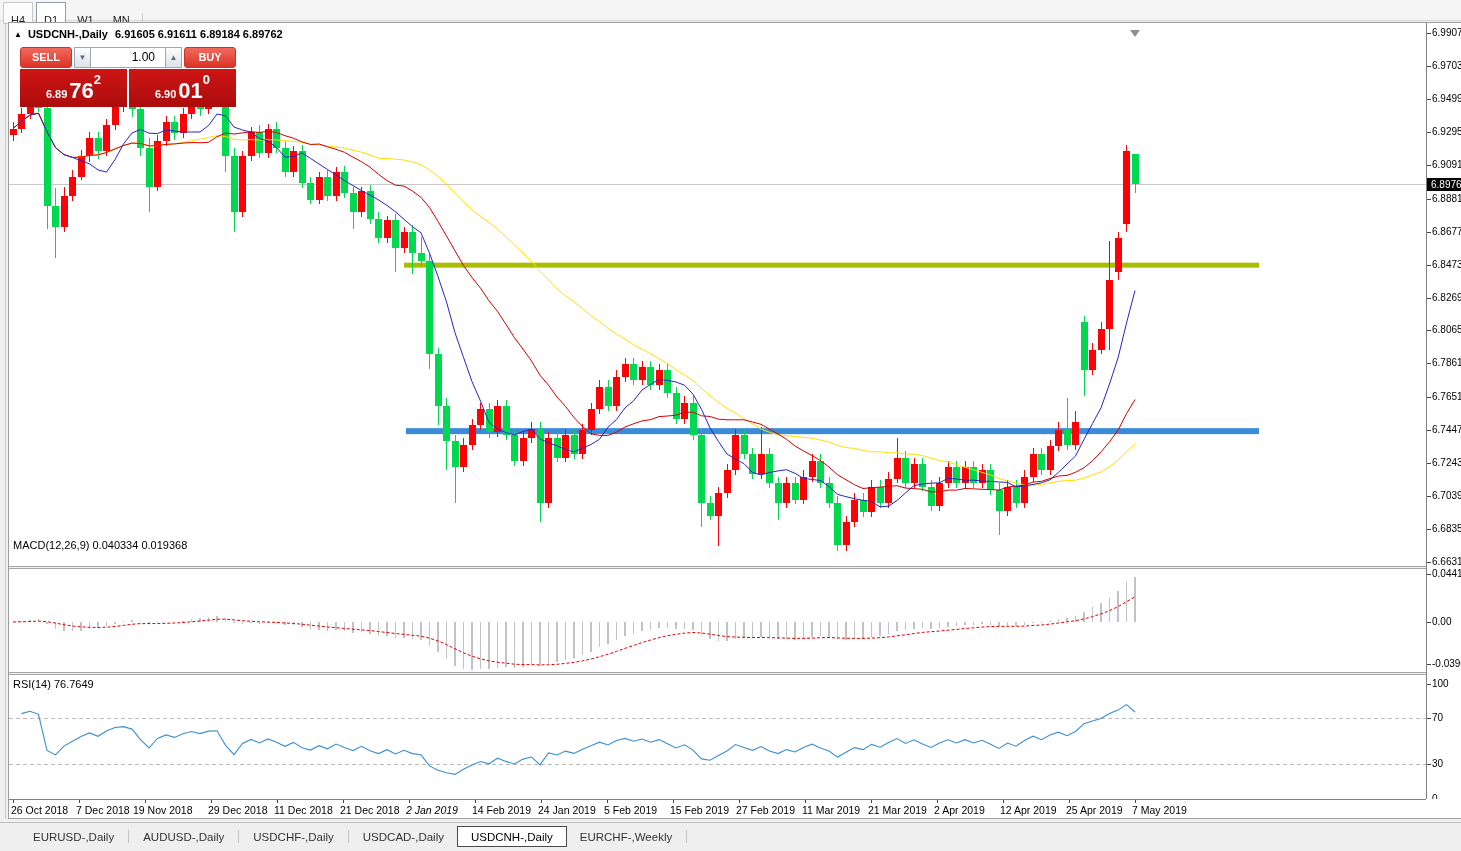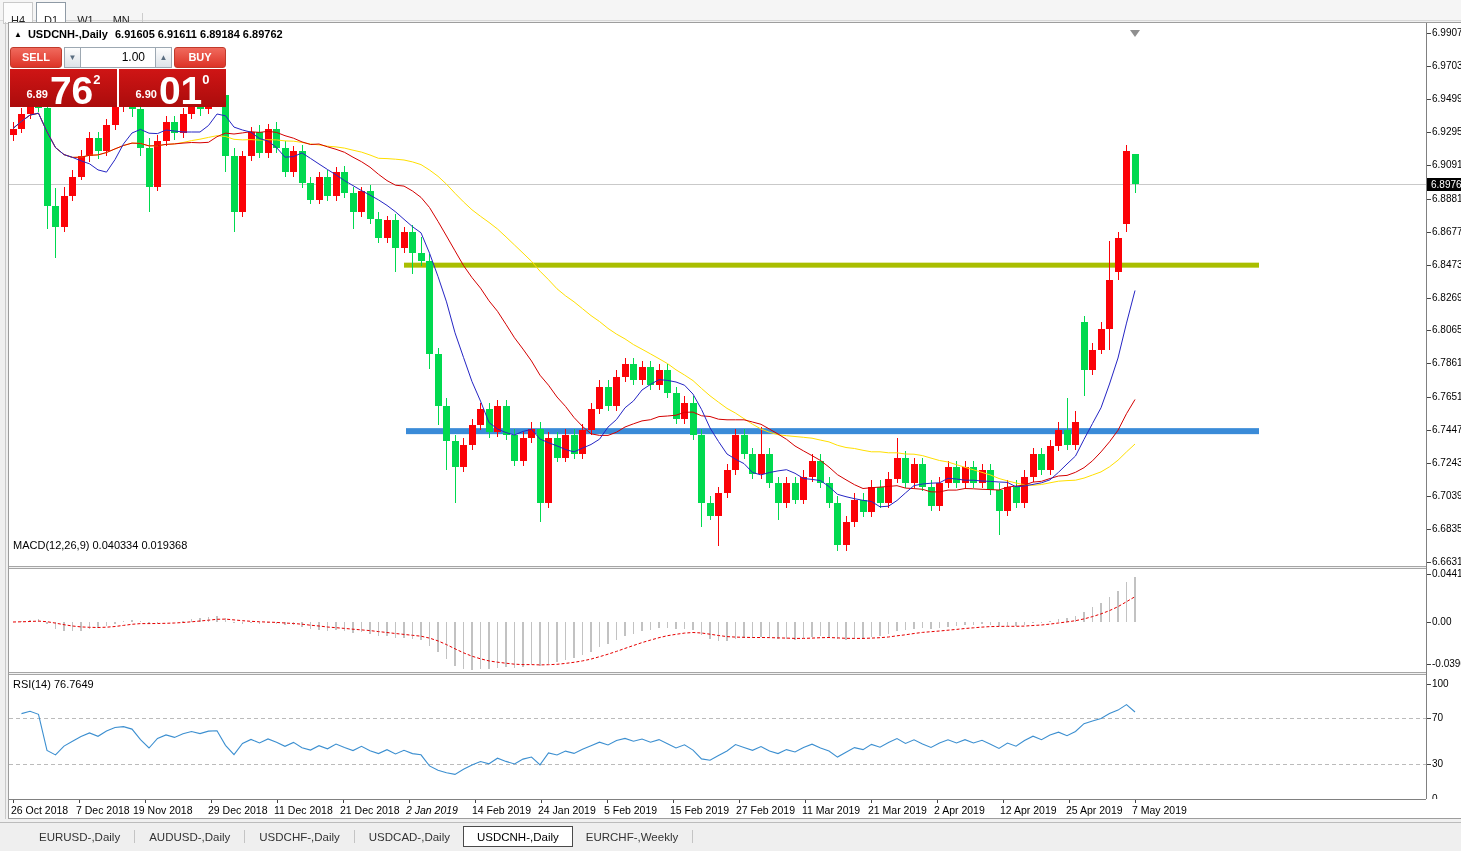--- a/index.html
+++ b/index.html
@@ -22,37 +22,37 @@
   #chart-window { position:absolute; left:8px; top:22px; width:1453px; height:797px;
                   background:#ffffff; border:1px solid #9d9d9d; border-right:none; }
   #left-groove { position:absolute; left:5px; top:22px; width:1px; height:797px; background:#c9c9c9; }
 
   #chart-header { position:absolute; left:5px; top:5px; font-size:11px; font-weight:bold;
                   color:#000; white-space:nowrap; z-index:5; }
   #chart-header .arrow { font-size:8px; margin-right:6px; position:relative; top:-1px; }
   #chart-header .ohlc { margin-left:7px; }
 
   
-  #trade-panel { position:absolute; left:1px; top:24px; width:218px; z-index:6; }
+  #trade-panel { position:absolute; left:11px; top:24px; width:218px; z-index:6; }
   #tp-row1 { display:flex; height:21px; }
   .tp-btn { width:52px; height:21px; border:1px solid #c03a2b; border-radius:3px;
             background:linear-gradient(#f06a5d,#dd3327); color:#fff; font-size:11px;
             font-weight:bold; text-align:center; line-height:19px; cursor:pointer; }
   .spin { width:17px; height:21px; border:1px solid #9dา8b2; border:1px solid #9da8b2;
           background:linear-gradient(#fdfdfd,#dde2e8); color:#5a6d80; font-size:8px;
           text-align:center; line-height:19px; cursor:pointer; }
   #tp-vol { width:74px; height:21px; border:1px solid #9da8b2; border-left:none; border-right:none;
             background:#fff; font-size:12px; text-align:right; padding-right:10px; line-height:19px; }
   #tp-row1 .gap { width:2px; }
   #tp-row2 { display:flex; margin-top:1px; }
   .quote-box { width:107px; height:38px; background:linear-gradient(#cf1515,#ab0c0c);
                color:#fff; display:flex; align-items:flex-end; justify-content:center;
                padding-bottom:3px; cursor:pointer; }
   .quote-box .small { font-size:11px; font-weight:bold; margin:0 2px 4px 0; }
-  .quote-box .big   { font-size:39px; font-weight:bold; line-height:26px; }
+  .quote-box .big   { font-size:22px; font-weight:bold; line-height:26px; }
   .quote-box .sup   { font-size:13px; font-weight:bold; align-self:flex-start; margin-top:3px; }
   #tp-row2 .gap { width:2px; background:#fff; }
 
   
   .pane-svg { position:absolute; left:0; background:#fff; }
   #price-svg { top:6px; height:537px; }
   #sep1 { position:absolute; left:0; top:543px; width:1417px; height:3px;
           border-top:1px solid #a6a6a6; border-bottom:1px solid #a6a6a6; background:#f2f2f2; }
   #macd-svg { top:546px; height:103px; }
   #sep2 { position:absolute; left:0; top:649px; width:1417px; height:3px;
@@ -69,21 +69,21 @@
                color:#fff; font-size:10px; line-height:13px; padding-left:4px; }
 
   
   #date-axis { position:absolute; left:0; top:776px; width:1417px; height:19px;
                border-top:1px solid #808080; background:#fff; }
   .date-label { position:absolute; top:4px; font-size:10.5px; color:#000; white-space:nowrap; }
   .date-tick  { position:absolute; top:0; width:1px; height:3px; background:#444; }
 
   
   #tabbar { position:absolute; left:0; top:822px; width:1461px; height:29px;
-            background:#efefef; border-top:1px solid #bcbcbc; padding-left:26px; }
+            background:#efefef; border-top:1px solid #bcbcbc; padding-left:20px; }
   .tab { display:inline-block; height:21px; line-height:20px; margin-top:3px;
          padding:0 13px; font-size:11.5px; color:#333; cursor:pointer; }
   .tab.active { background:#fff; border:1px solid #4a4a4a; color:#000; }
   .tab-sep { display:inline-block; width:1px; height:13px; background:#c4c4c4;
              vertical-align:middle; margin:0 1px; }
 </style>
 </head>
 <body>
 
 <div id="toolbar"><span class="tf-btn first">H4</span><span class="tf-btn active">D1</span><span class="tf-btn">W1</span><span class="tf-btn">MN</span><span class="tf-sep"></span></div>

